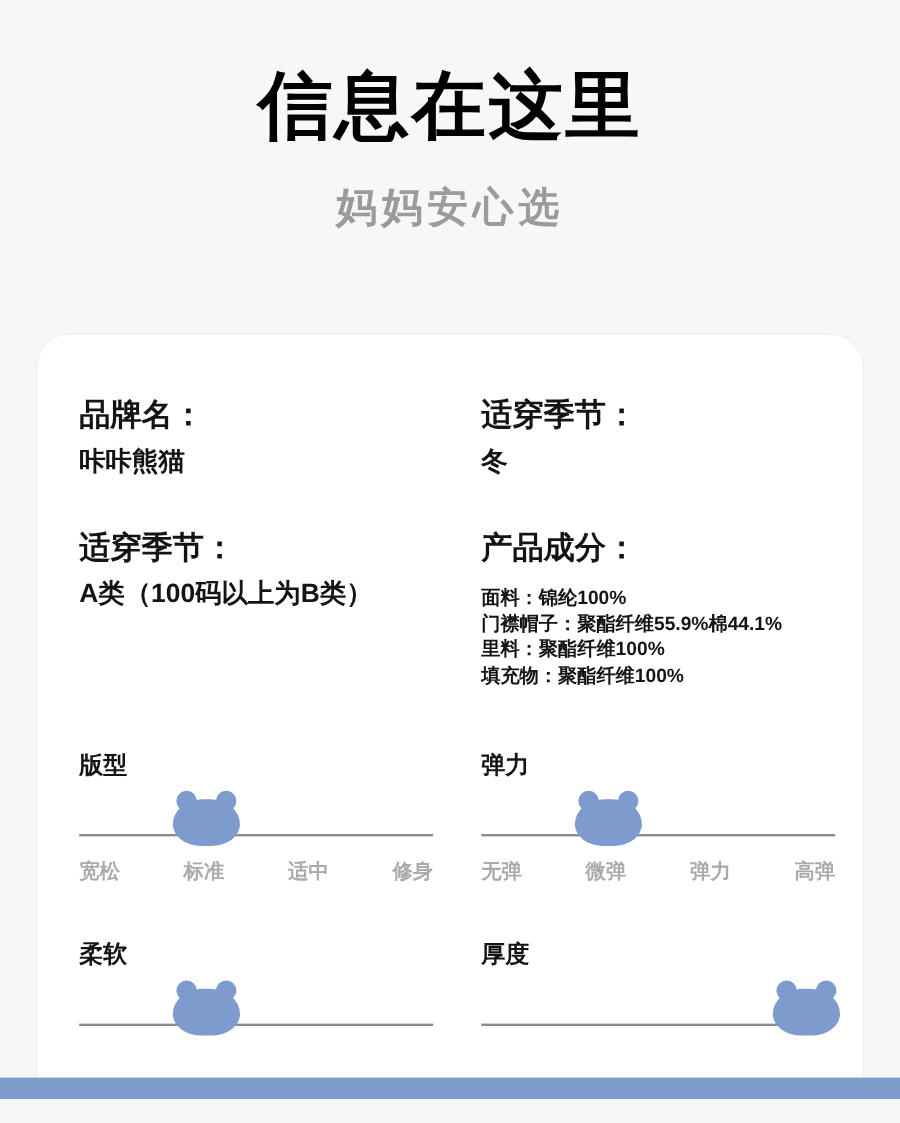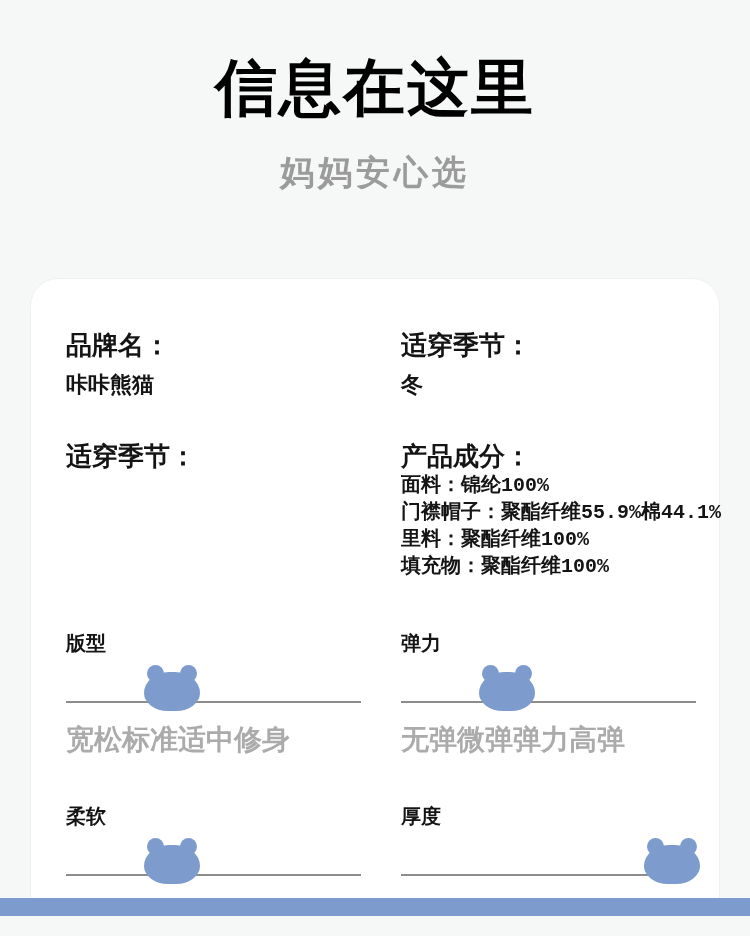--- a/index.html
+++ b/index.html
@@ -57,27 +57,26 @@
     font-weight:800;
     line-height:1.25;
   }
   .field-value{
     margin-top:8px;
     font-size:22px;
     font-weight:700;
     white-space:nowrap;
   }
   .comp-line{
-    font-size:20px;
+    font-size:16px;
     font-weight:700;
     line-height:1.35;
     white-space:nowrap;
-    font-family:Liberation Mono, monospace;
-  }
-  .composition .field-label{margin-bottom:0;}
+  }
+  .composition .field-label{margin-bottom:16px;}
   .sliders{
     margin-top:50px;
     display:grid;
     grid-template-columns:335px 1fr;
     row-gap:44px;
     padding-right:20px;
   }
   .slider{width:295px;}
   .slider-title{
     font-size:20px;
@@ -112,22 +111,23 @@
   .bear .ear.l{left:3px;}
   .bear .ear.r{right:3px;}
   .bear .head{
     position:absolute;
     left:0;right:0;top:7px;bottom:0;
     background:var(--accent);
     border-radius:48% 48% 46% 46% / 58% 58% 50% 50%;
   }
   .opts{
     display:flex;
+    justify-content:space-between;
     margin-top:10px;
-    font-size:28px;
+    font-size:17px;
     font-weight:700;
     color:var(--optgray);
   }
   .bottom-bar{
     position:absolute;
     left:0;right:0;bottom:0;
     height:18px;
     background:var(--accent);
   }
 </style>
@@ -148,20 +148,21 @@
         <div class="field-value">咔咔熊猫</div>
       </div>
 
       <div class="field">
         <div class="field-label">适穿季节：</div>
         <div class="field-value">冬</div>
       </div>
 
       <div class="field">
         <div class="field-label">适穿季节：</div>
+        <div class="field-value">A类（100码以上为B类）</div>
       </div>
 
       <div class="field composition">
         <div class="field-label">产品成分：</div>
         <div class="comp-line">面料：锦纶100%</div>
         <div class="comp-line">门襟帽子：聚酯纤维55.9%棉44.1%</div>
         <div class="comp-line">里料：聚酯纤维100%</div>
         <div class="comp-line">填充物：聚酯纤维100%</div>
       </div>
 

